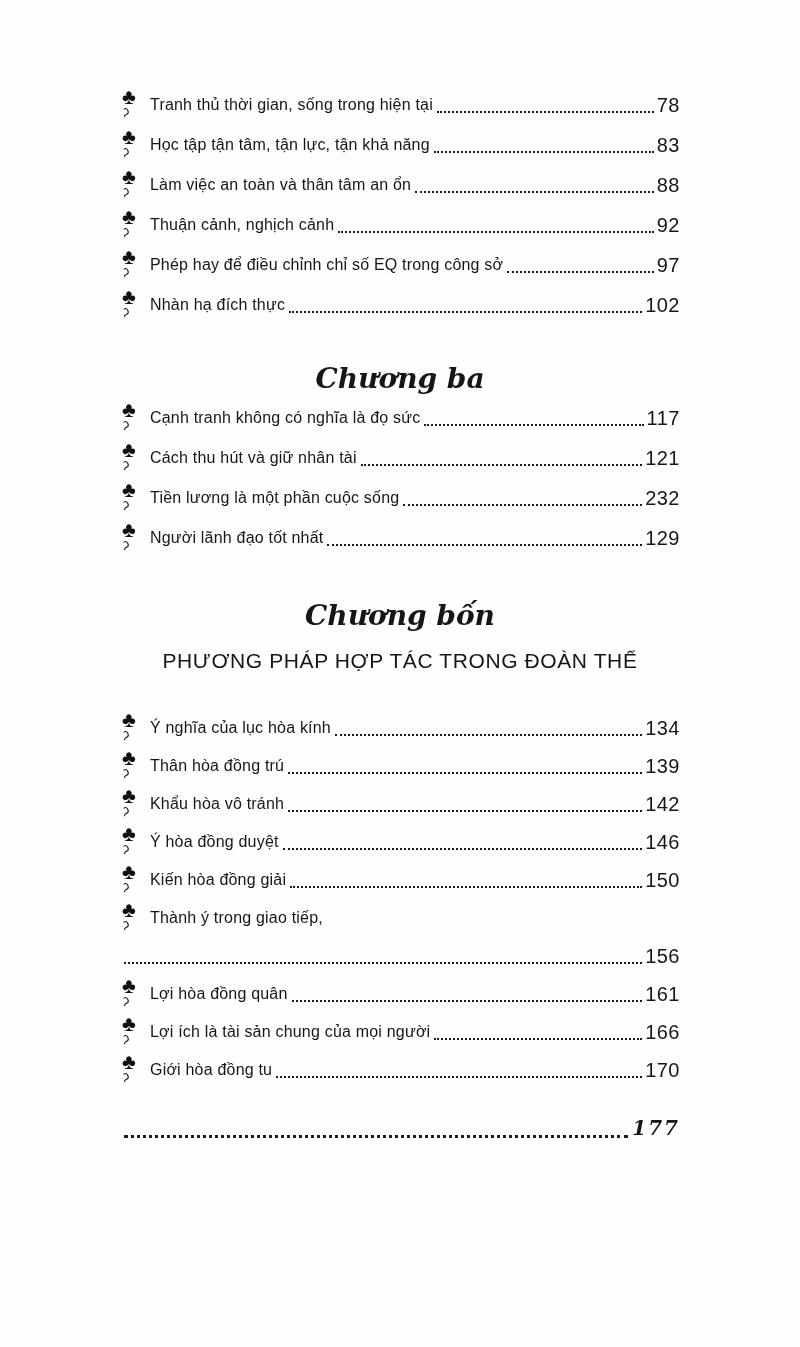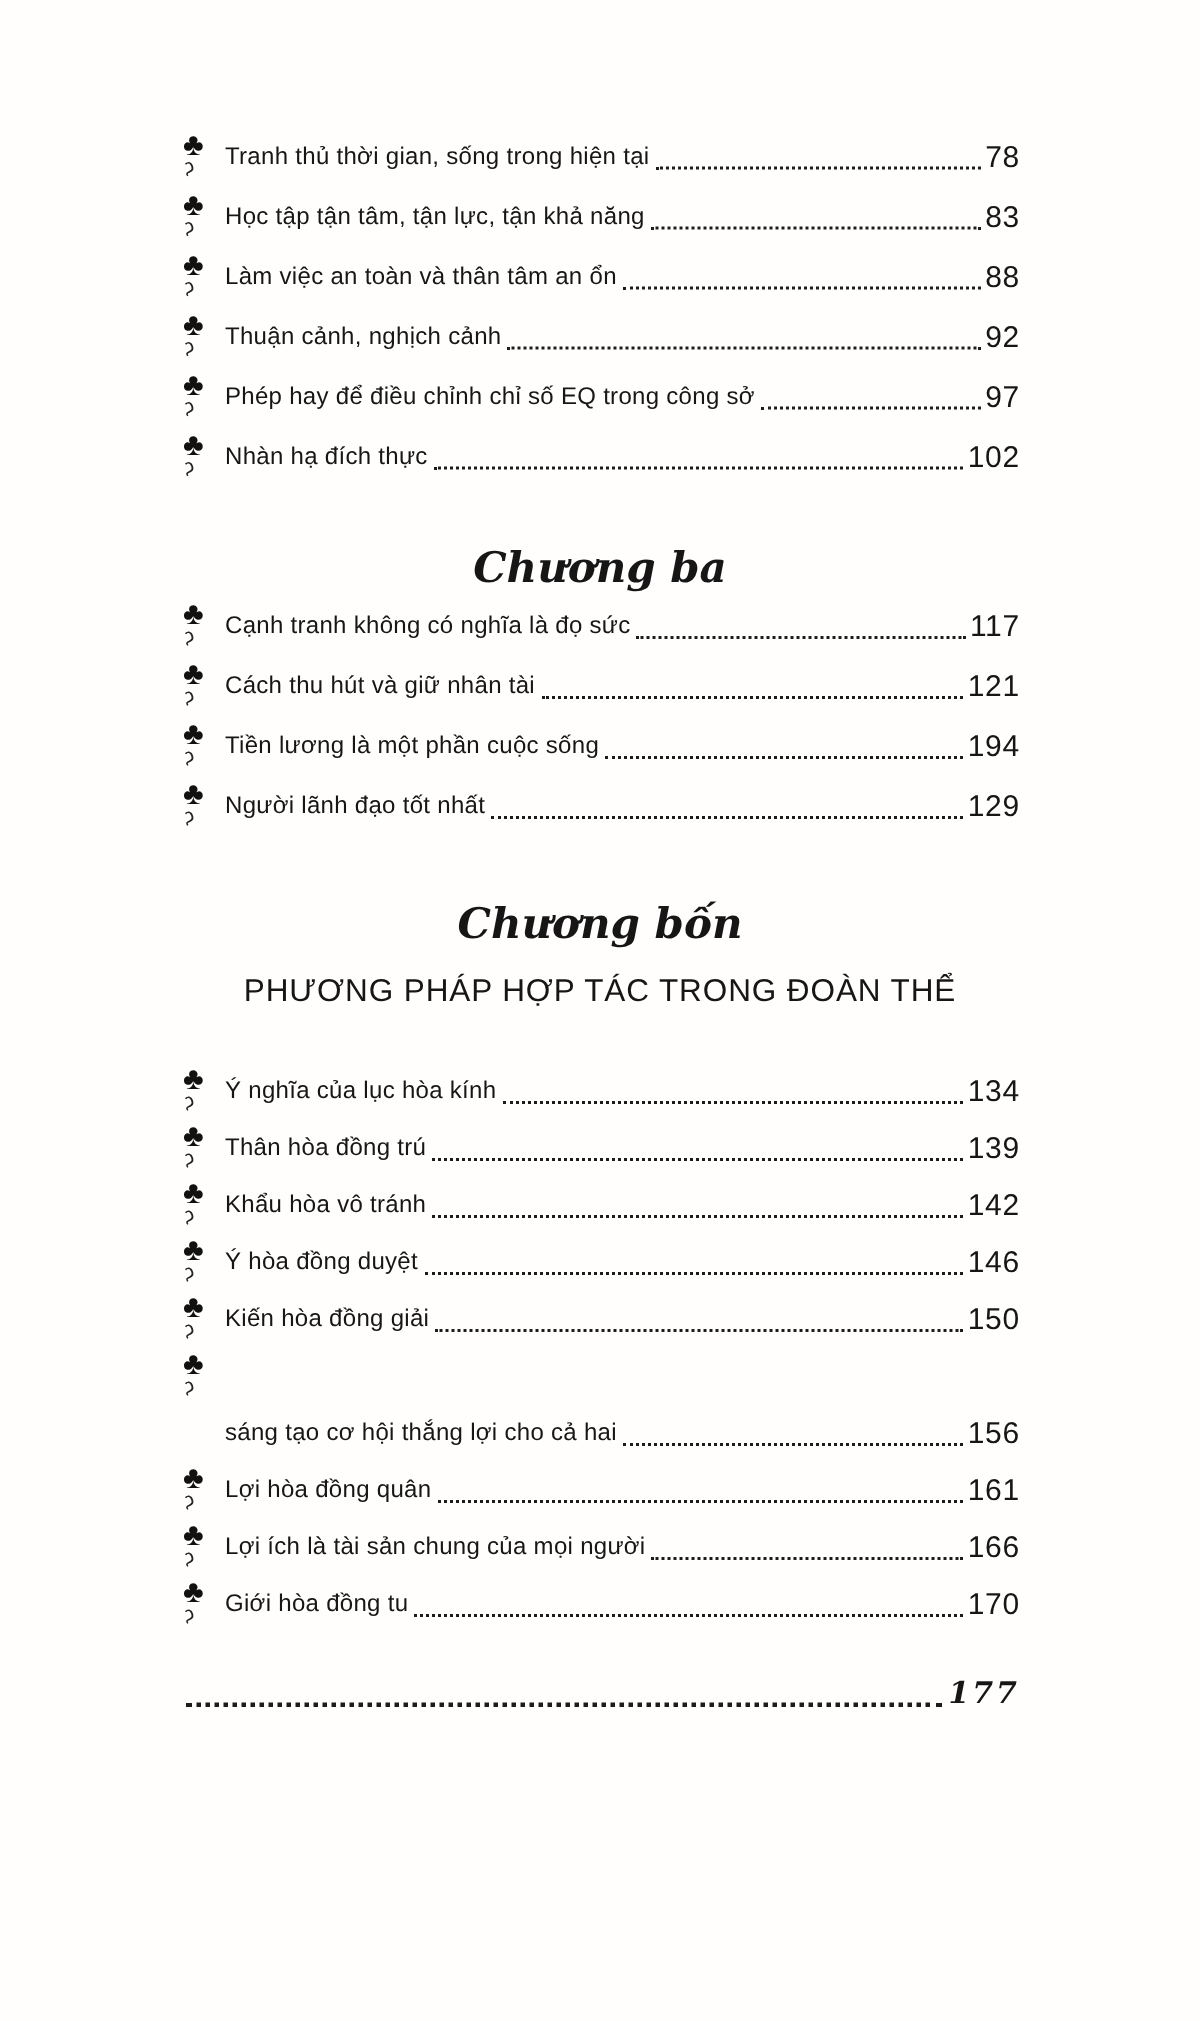--- a/index.html
+++ b/index.html
@@ -187,21 +187,21 @@
         <span class="leader"></span>
         <span class="pagenum">121</span>
       </div>
       <div class="row">
         <span class="bullet">
             <span class="club">♣</span>
             <span class="curl">ς</span>
           </span>
         <span class="title">Tiền lương là một phần cuộc sống</span>
         <span class="leader"></span>
-        <span class="pagenum">194</span>
+        <span class="pagenum">232</span>
       </div>
       <div class="row">
         <span class="bullet">
             <span class="club">♣</span>
             <span class="curl">ς</span>
           </span>
         <span class="title">Người lãnh đạo tốt nhất</span>
         <span class="leader"></span>
         <span class="pagenum">129</span>
       </div>
@@ -255,23 +255,23 @@
         <span class="title">Kiến hòa đồng giải</span>
         <span class="leader"></span>
         <span class="pagenum">150</span>
       </div>
 
       <div class="row">
         <span class="bullet">
             <span class="club">♣</span>
             <span class="curl">ς</span>
           </span>
-      </div>
-      <div class="row">
-        <span class="title cont-indent">sáng tạo cơ hội thắng lợi cho cả hai</span>
+        <span class="title">Thành ý trong giao tiếp,</span>
+      </div>
+      <div class="row">
         <span class="leader"></span>
         <span class="pagenum">156</span>
       </div>
       <div class="row">
         <span class="bullet">
             <span class="club">♣</span>
             <span class="curl">ς</span>
           </span>
         <span class="title">Lợi hòa đồng quân</span>
         <span class="leader"></span>

